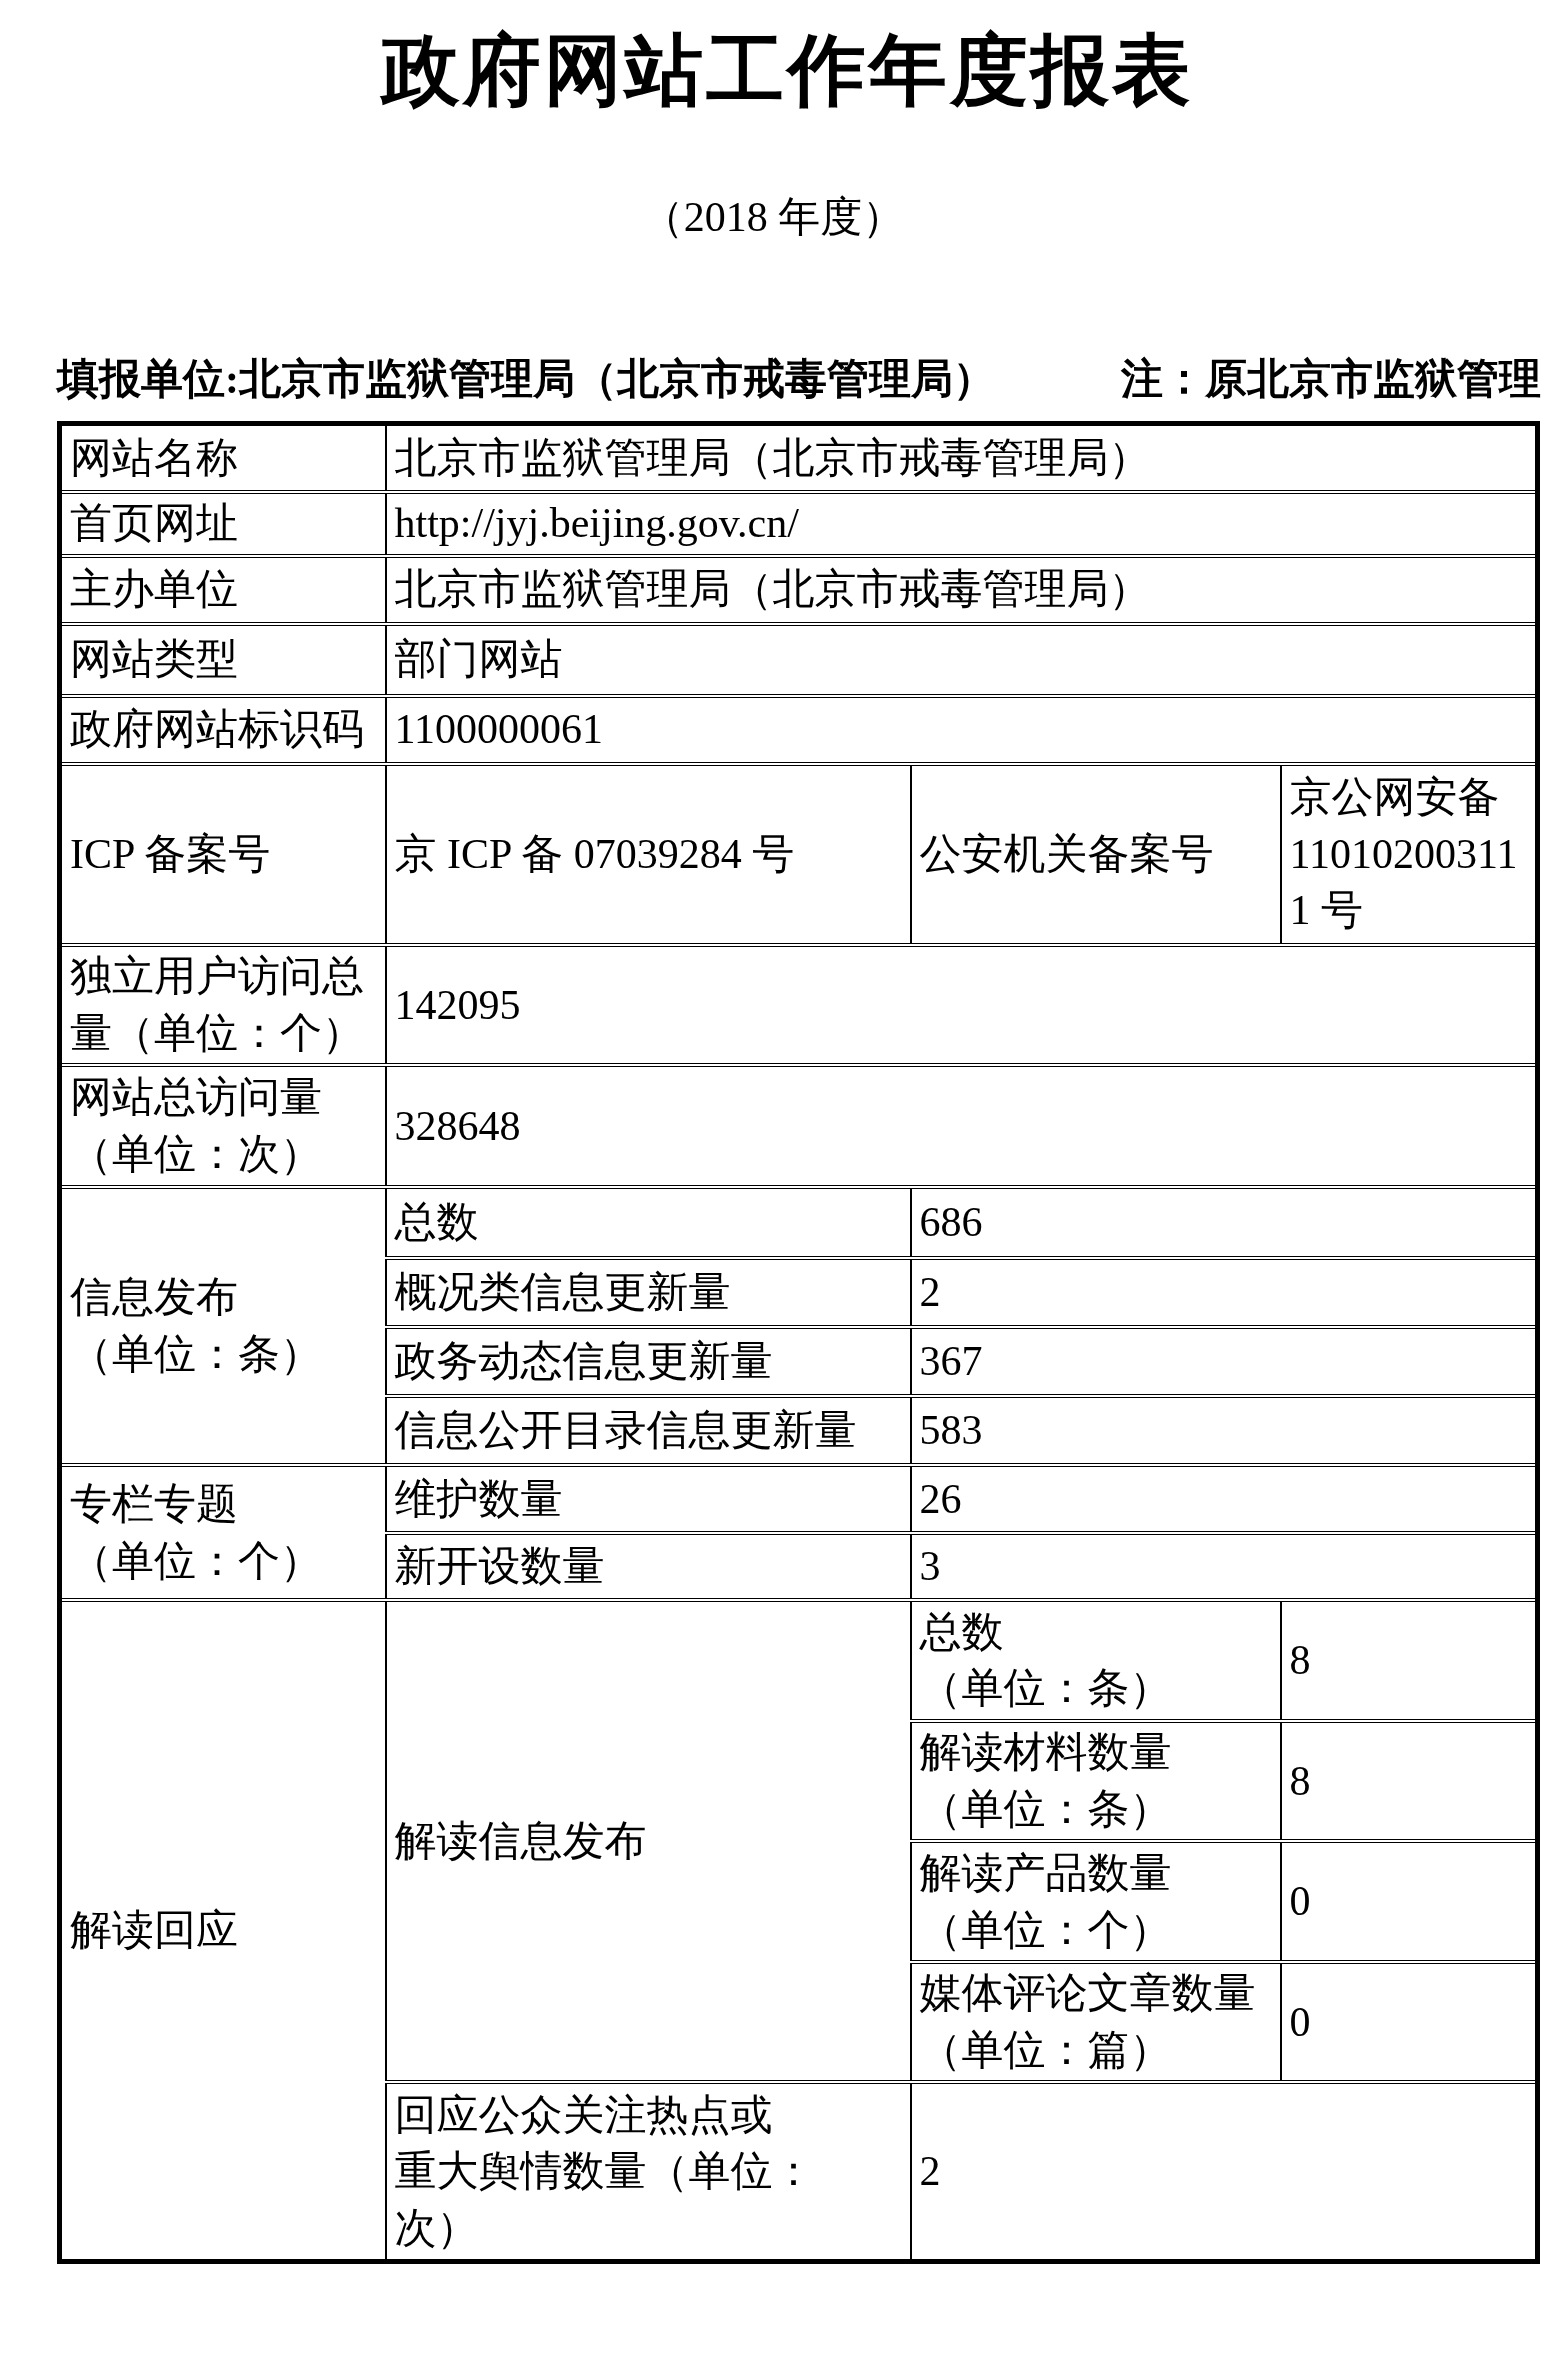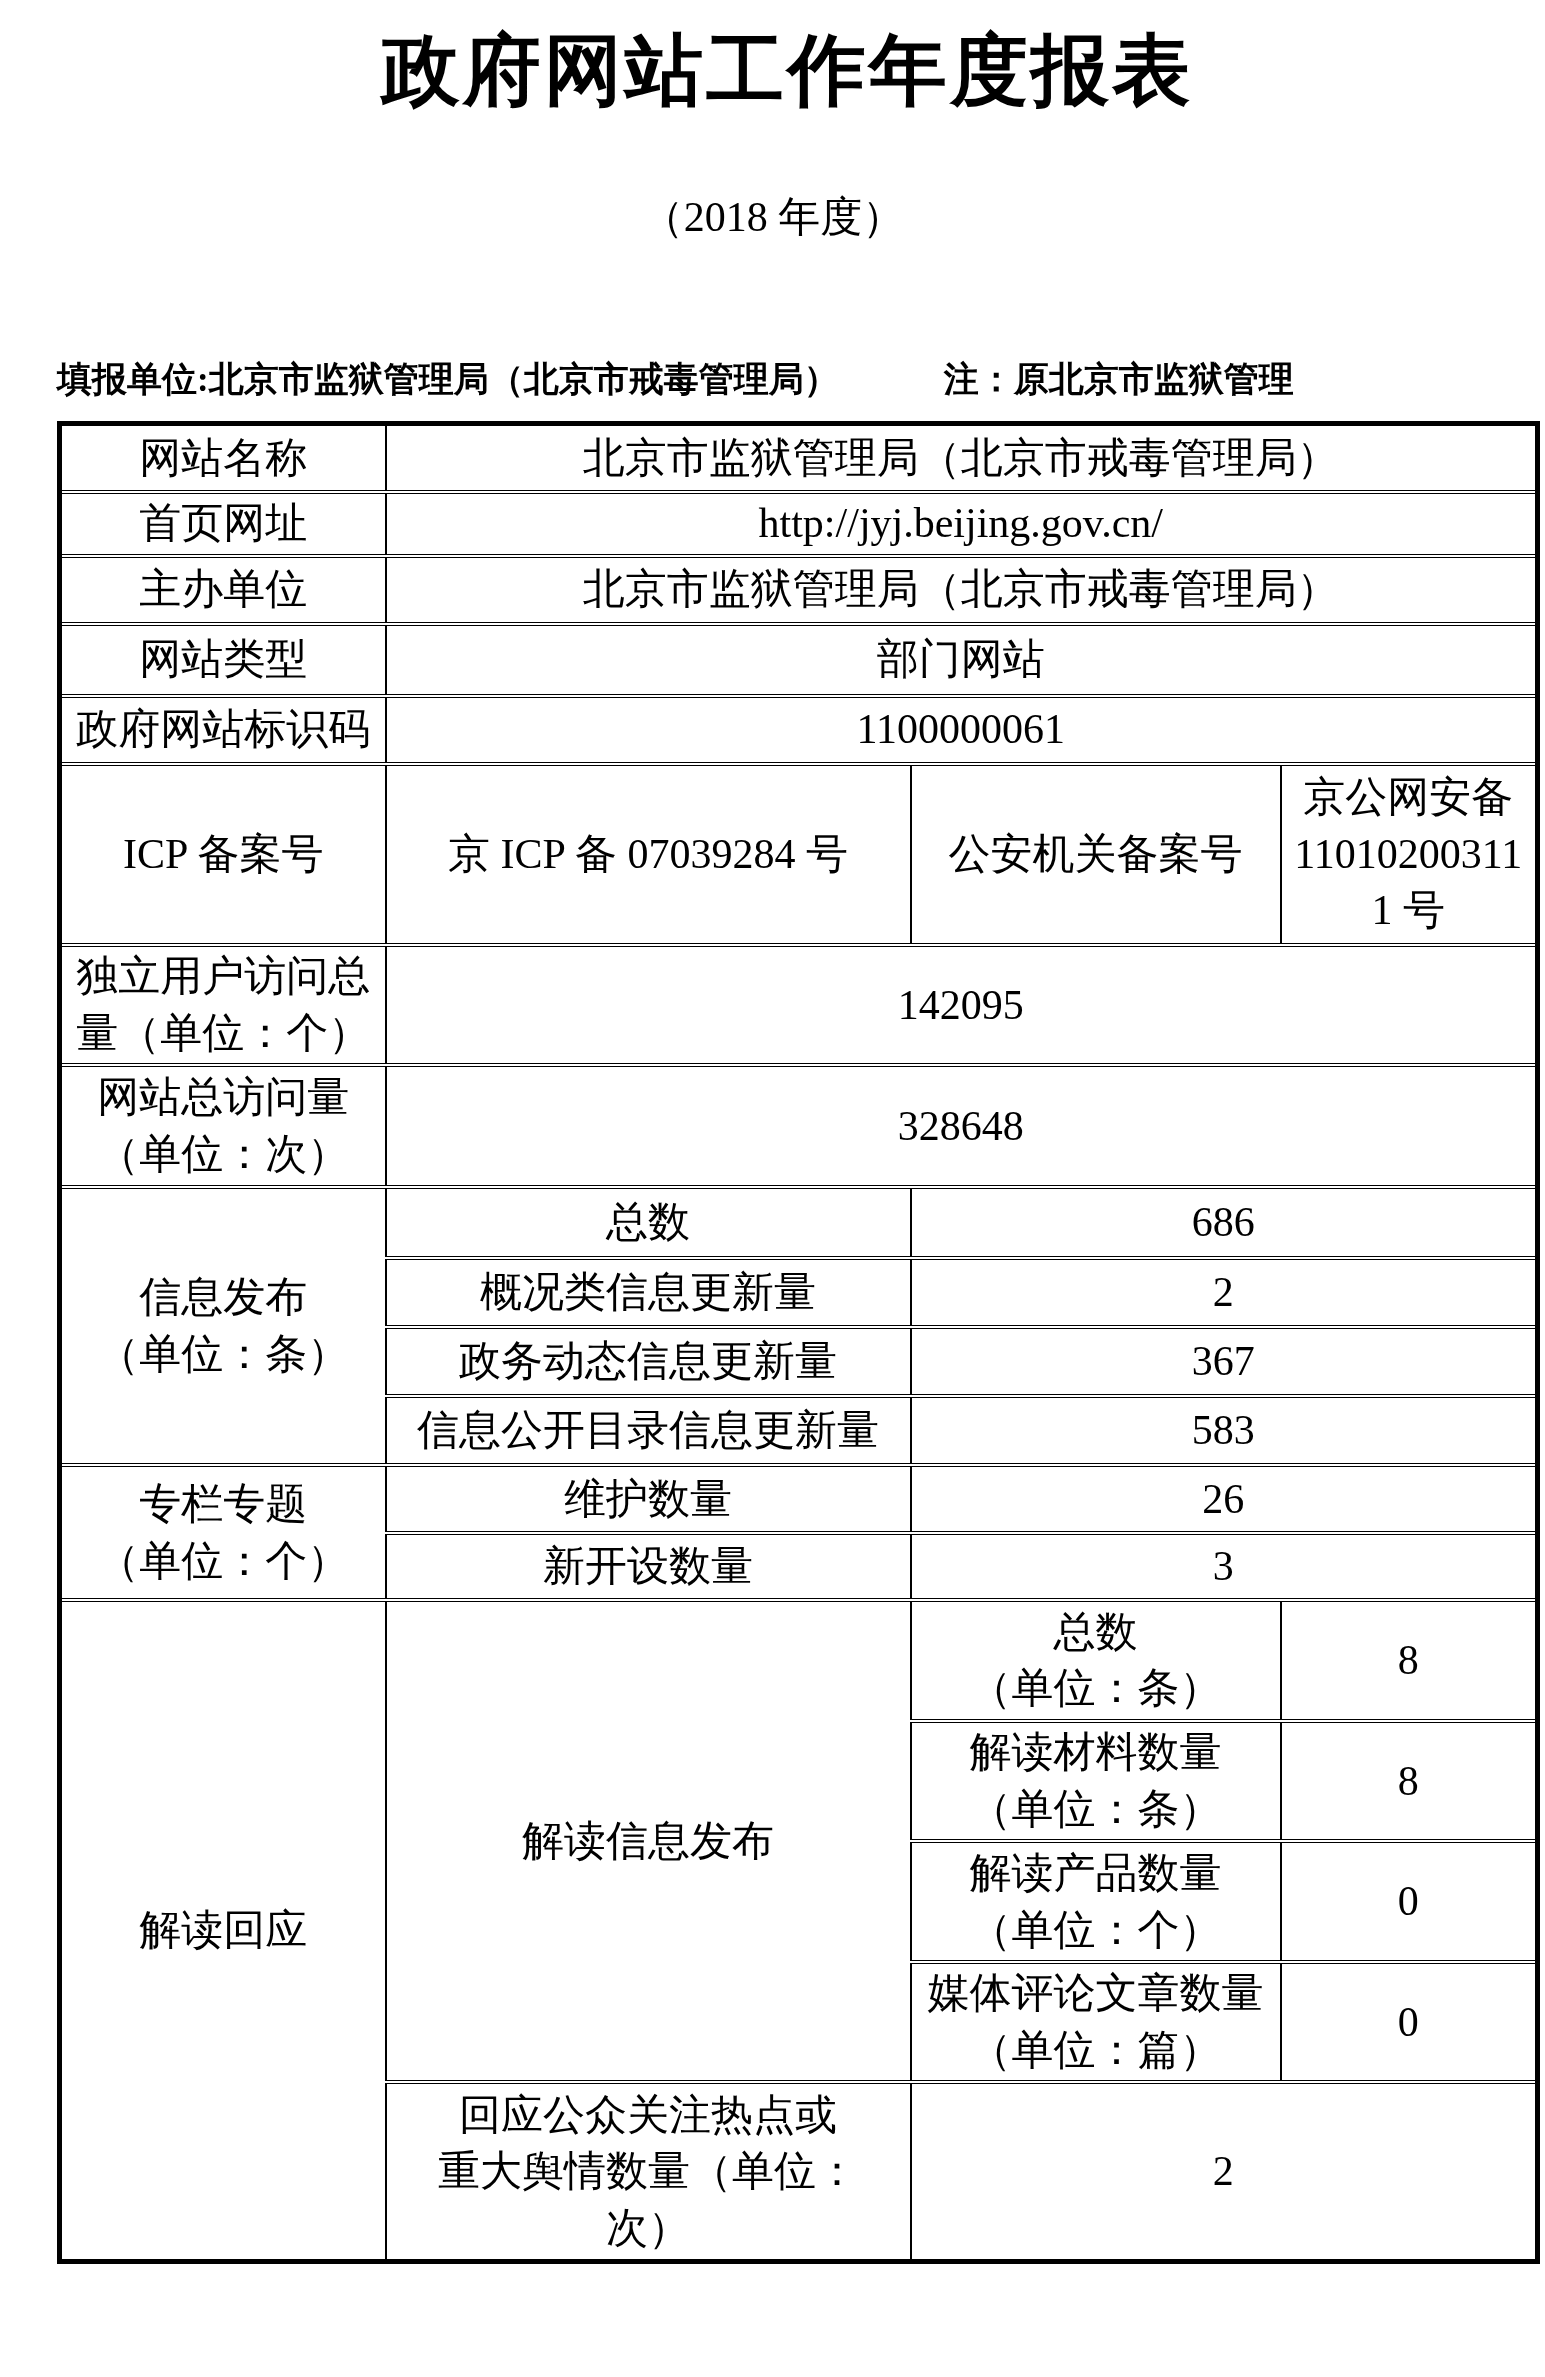--- a/index.html
+++ b/index.html
@@ -27,41 +27,41 @@
     text-align: center;
     font-size: 42px;
     line-height: 1.4;
   }
   .sheet {
     width: 1477px;
     margin-left: 57px;
   }
   .intro {
     margin-top: 91px;
-    font-size: 35px;
+    font-size: 42px;
     font-weight: bold;
   }
   .intro-line {
     line-height: 83px;
     white-space: nowrap;
   }
   table.report {
     border-collapse: collapse;
     table-layout: fixed;
     width: 1477px;
     border: 5.7px solid #000;
     font-size: 42px;
     margin-top: 0;
   }
   table.report td {
     border-left: 2.4px solid #000;
     border-right: 2.4px solid #000;
     border-top: 4.9px double #000;
     border-bottom: 4.9px double #000;
-    text-align: center;
+    text-align: left;
     vertical-align: middle;
     padding: 1.6px 8px;
     line-height: 1.35;
     white-space: pre-line;
     overflow: hidden;
   }
   .police-cell { letter-spacing: 0; }
 </style>
 </head>
 <body>

